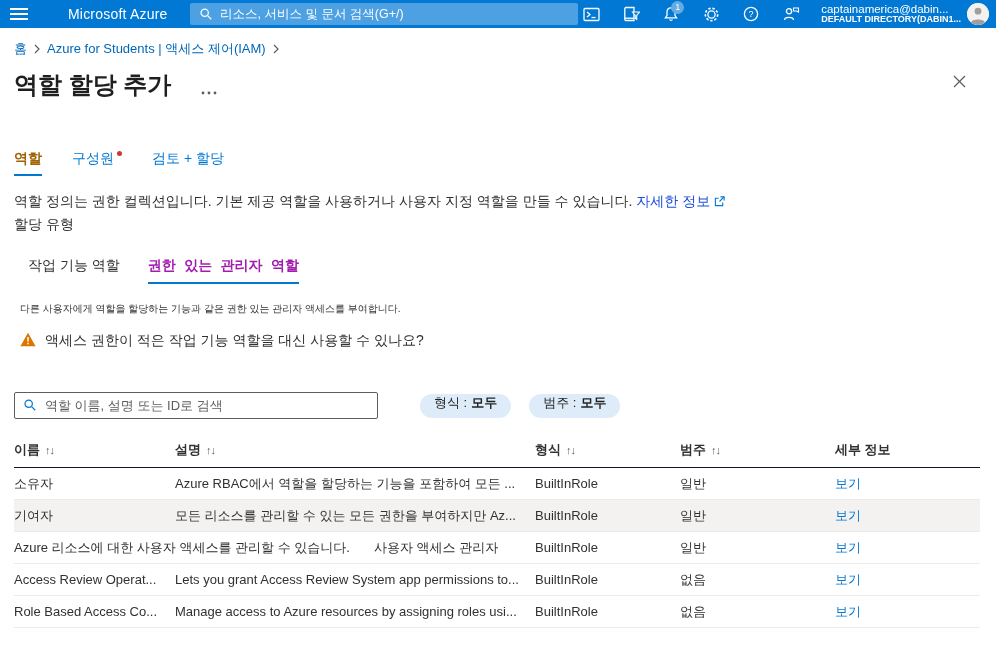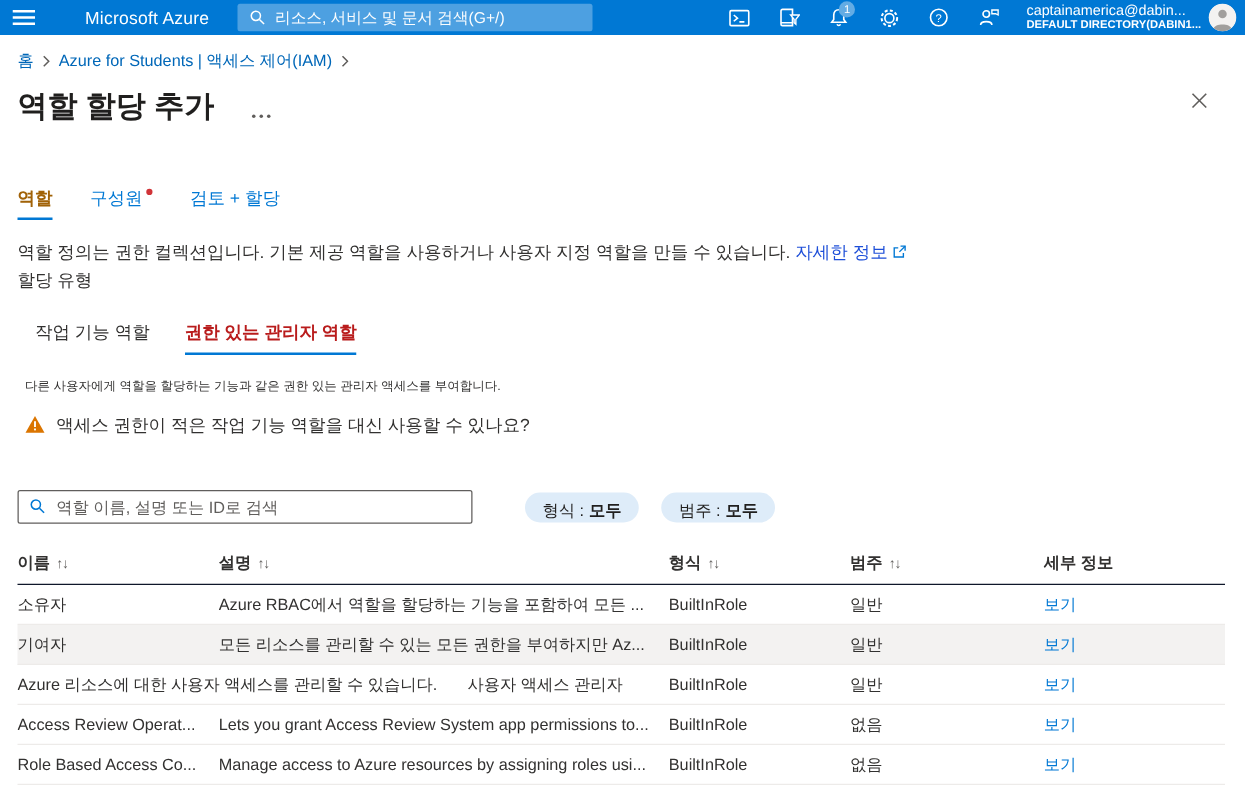--- a/index.html
+++ b/index.html
@@ -3,21 +3,21 @@
 <meta charset="utf-8">
 <style>
   * { margin:0; padding:0; box-sizing:border-box; }
   html,body { width:996px; height:649px; background:#fff; overflow:hidden;
     font-family:"Liberation Sans","DejaVu Sans",sans-serif; color:#323130; }
 
   
   .topbar { position:relative; height:28px; background:#0078d4; display:flex; align-items:center; }
   .hamburger { width:38px; height:28px; display:flex; align-items:center; justify-content:center; cursor:pointer; }
   .brand { color:#fff; font-weight:normal; font-size:14px; margin-left:30px; letter-spacing:.2px; }
-  .topbar-search { position:absolute; left:190px; top:3px; width:284px; height:22px; }
+  .topbar-search { position:absolute; left:190px; top:3px; width:388px; height:22px; }
   .topbar-search input { width:100%; height:100%; border:none; border-radius:2px;
     background:rgba(255,255,255,.30); color:#fff; font-size:12.5px; padding:0 8px 0 30px; outline:none;
     font-family:"Liberation Sans","DejaVu Sans",sans-serif; }
   .topbar-search input::placeholder { color:#fff; opacity:.98; }
   .topbar-search .sicon { position:absolute; left:9px; top:4px; }
   .topbar-right { position:absolute; right:0; top:0; height:28px; display:flex; align-items:center; }
   .tb-icon { width:40px; height:28px; display:flex; align-items:center; justify-content:center;
     position:relative; cursor:pointer; }
   .badge { position:absolute; top:1px; right:7px; min-width:13px; height:13px; border-radius:7px;
     background:#63ace4; color:#fff; font-size:9px; line-height:13px; text-align:center; padding:0 2px; }
@@ -47,34 +47,34 @@
     vertical-align:top; margin:1px 0 0 3px; }
 
   
   .intro { padding-left:14px; margin-top:15px; font-size:14px; line-height:1.55; color:#323130; }
   .intro a { color:#1d4ed8; text-decoration:none; cursor:pointer; }
   .ext-icon { display:inline-block; margin-left:4px; vertical-align:-1px; }
 
   
   .subtabs { display:flex; gap:28px; padding-left:28px; margin-top:22px; font-size:14px; }
   .subtab { position:relative; padding-bottom:9px; color:#323130; cursor:pointer; }
-  .subtab.active { font-weight:bold; color:#b91c1c; }
+  .subtab.active { font-weight:bold; color:#a21caf;font-family:Liberation Mono, monospace; }
   .subtab.active::after { content:""; position:absolute; left:0; right:0; bottom:0; height:2.5px; background:#0078d4; }
   .priv-desc { padding-left:20px; margin-top:18px; font-size:10px; }
   .warning { display:flex; align-items:center; gap:9px; padding-left:20px; margin-top:16px; font-size:14px; cursor:pointer; }
 
   
   .filter-row { display:flex; align-items:center; padding-left:14px; margin-top:42px; }
   .role-search { position:relative; width:364px; }
   .role-search input { width:100%; height:27px; border:1px solid #605e5c; border-radius:2px;
     font-size:13px; padding:0 8px 0 30px; outline:none; color:#323130;
     font-family:"Liberation Sans","DejaVu Sans",sans-serif; }
   .role-search input::placeholder { color:#605e5c; }
   .role-search .sicon { position:absolute; left:9px; top:6px; }
-  .pill { display:flex; align-items:flex-end; background:#deecf9; border-radius:12px; height:24px;
+  .pill { display:flex; align-items:flex-start; background:#deecf9; border-radius:12px; height:24px;
     padding:0 14px; font-size:13px; color:#201f1e; cursor:pointer; white-space:nowrap; }
   .pill b { margin-left:4px; }
   .pill.type { margin-left:42px; }
   .pill.category { margin-left:18px; }
 
   
   .table { margin:16px 16px 0 14px; }
   .thead { display:flex; align-items:center; padding:6px 0 8px 0; border-bottom:1px solid #0f172a;
     font-size:13px; font-weight:bold; color:#323130; }
   .sort { font-weight:normal; color:#605e5c; font-size:11px; margin-left:5px; letter-spacing:-1px; }

